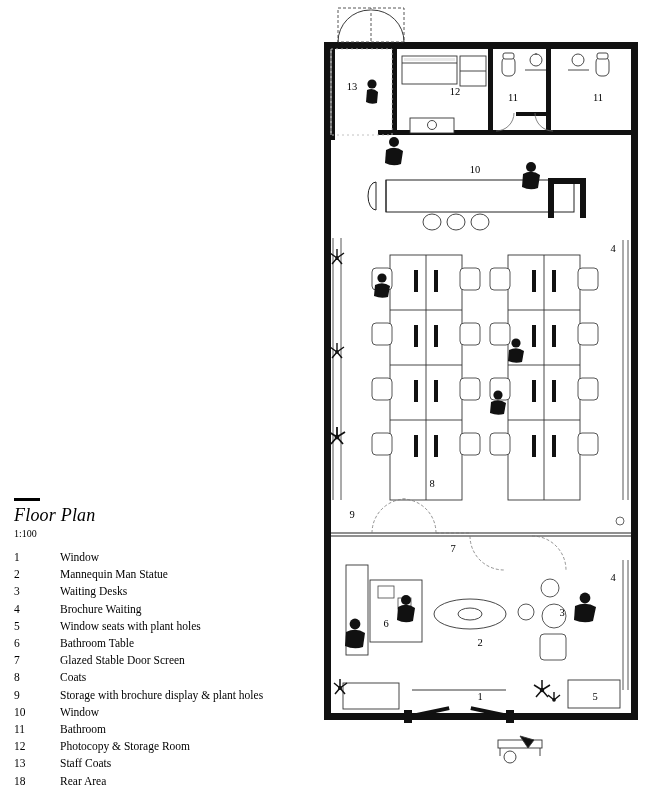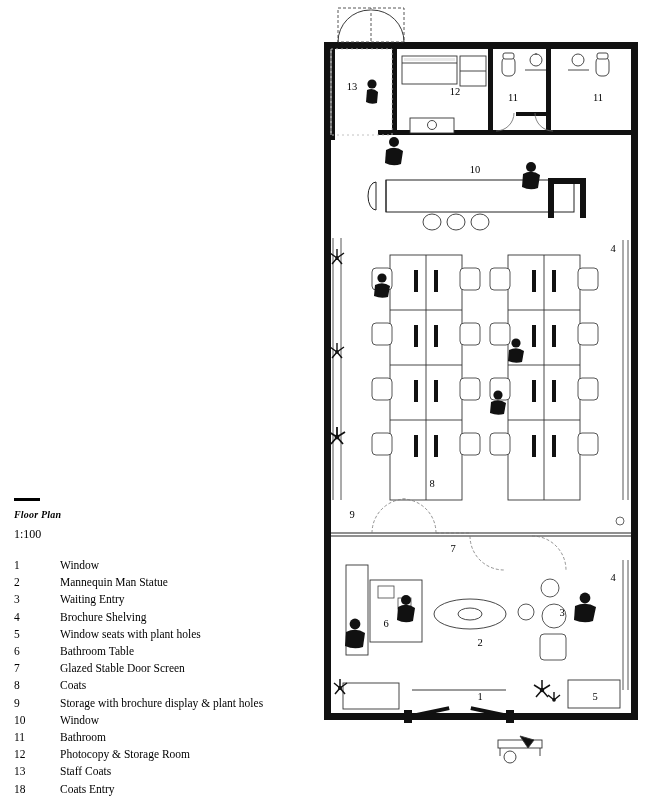--- a/index.html
+++ b/index.html
@@ -24,30 +24,30 @@
     width: 300px;
   }
   #legend .rule {
     width: 26px;
     height: 3px;
     background: #000;
     margin-bottom: 6px;
   }
   #legend .title {
     font-style: italic;
-    font-weight: bold;
-    font-size: 10px;
+    font-weight: normal;
+    font-size: 18px;
     line-height: 16px;
     letter-spacing: .2px;
   }
   #legend .scale {
-    font-size: 12px;
+    font-size: 10px;
     line-height: 14px;
     margin-top: 4px;
-    margin-bottom: 16px;
+    margin-bottom: 8px;
   }
   #legend table {
     border-collapse: collapse;
     font-size: 11.5px;
     line-height: 17.2px;
   }
   #legend td.num {
     width: 46px;
     vertical-align: top;
     padding: 0;
@@ -86,25 +86,25 @@
       <tr>
         <td class="num">1</td>
         <td class="lbl">Window</td>
       </tr>
       <tr>
         <td class="num">2</td>
         <td class="lbl">Mannequin Man Statue</td>
       </tr>
       <tr>
         <td class="num">3</td>
-        <td class="lbl">Waiting Entry</td>
+        <td class="lbl">Waiting Desks</td>
       </tr>
       <tr>
         <td class="num">4</td>
-        <td class="lbl">Brochure Shelving</td>
+        <td class="lbl">Brochure Waiting</td>
       </tr>
       <tr>
         <td class="num">5</td>
         <td class="lbl">Window seats with plant holes</td>
       </tr>
       <tr>
         <td class="num">6</td>
         <td class="lbl">Bathroom Table</td>
       </tr>
       <tr>
@@ -130,21 +130,21 @@
       <tr>
         <td class="num">12</td>
         <td class="lbl">Photocopy &amp; Storage Room</td>
       </tr>
       <tr>
         <td class="num">13</td>
         <td class="lbl">Staff Coats</td>
       </tr>
       <tr>
         <td class="num">18</td>
-        <td class="lbl">Coats Entry</td>
+        <td class="lbl">Rear Area</td>
       </tr>
     </tbody>
   </table>
 </div>
 
 <div id="plan">
 <svg width="342" height="800" viewBox="0 0 342 800" xmlns="http://www.w3.org/2000/svg">
 
   <g stroke="none" fill="#111">
 

